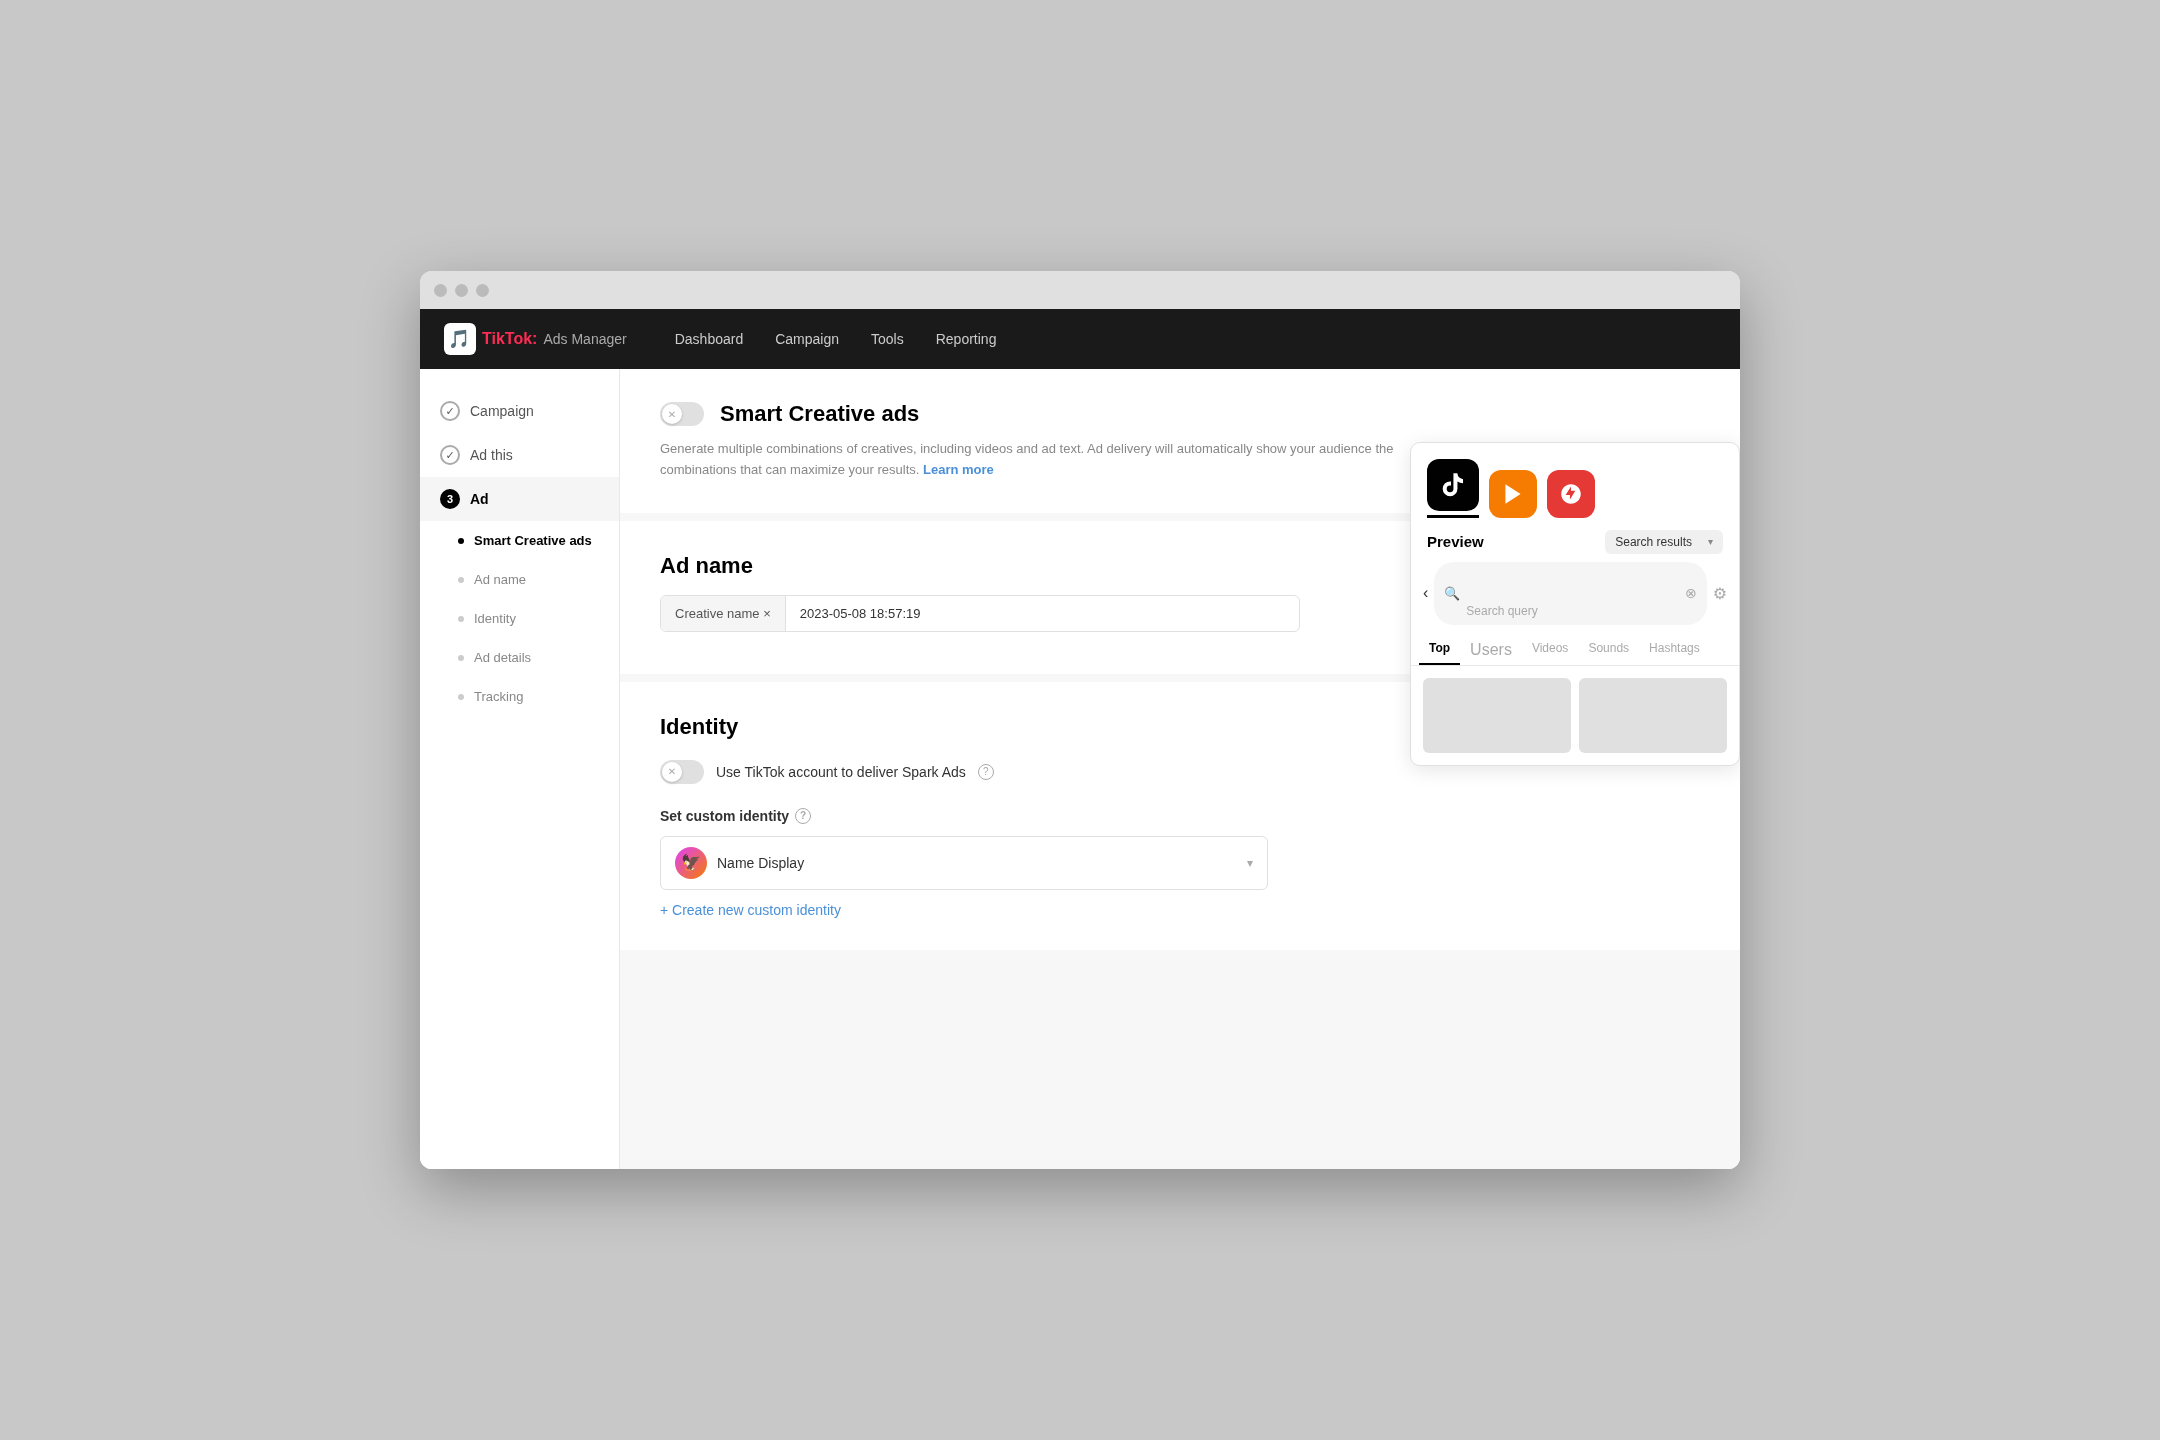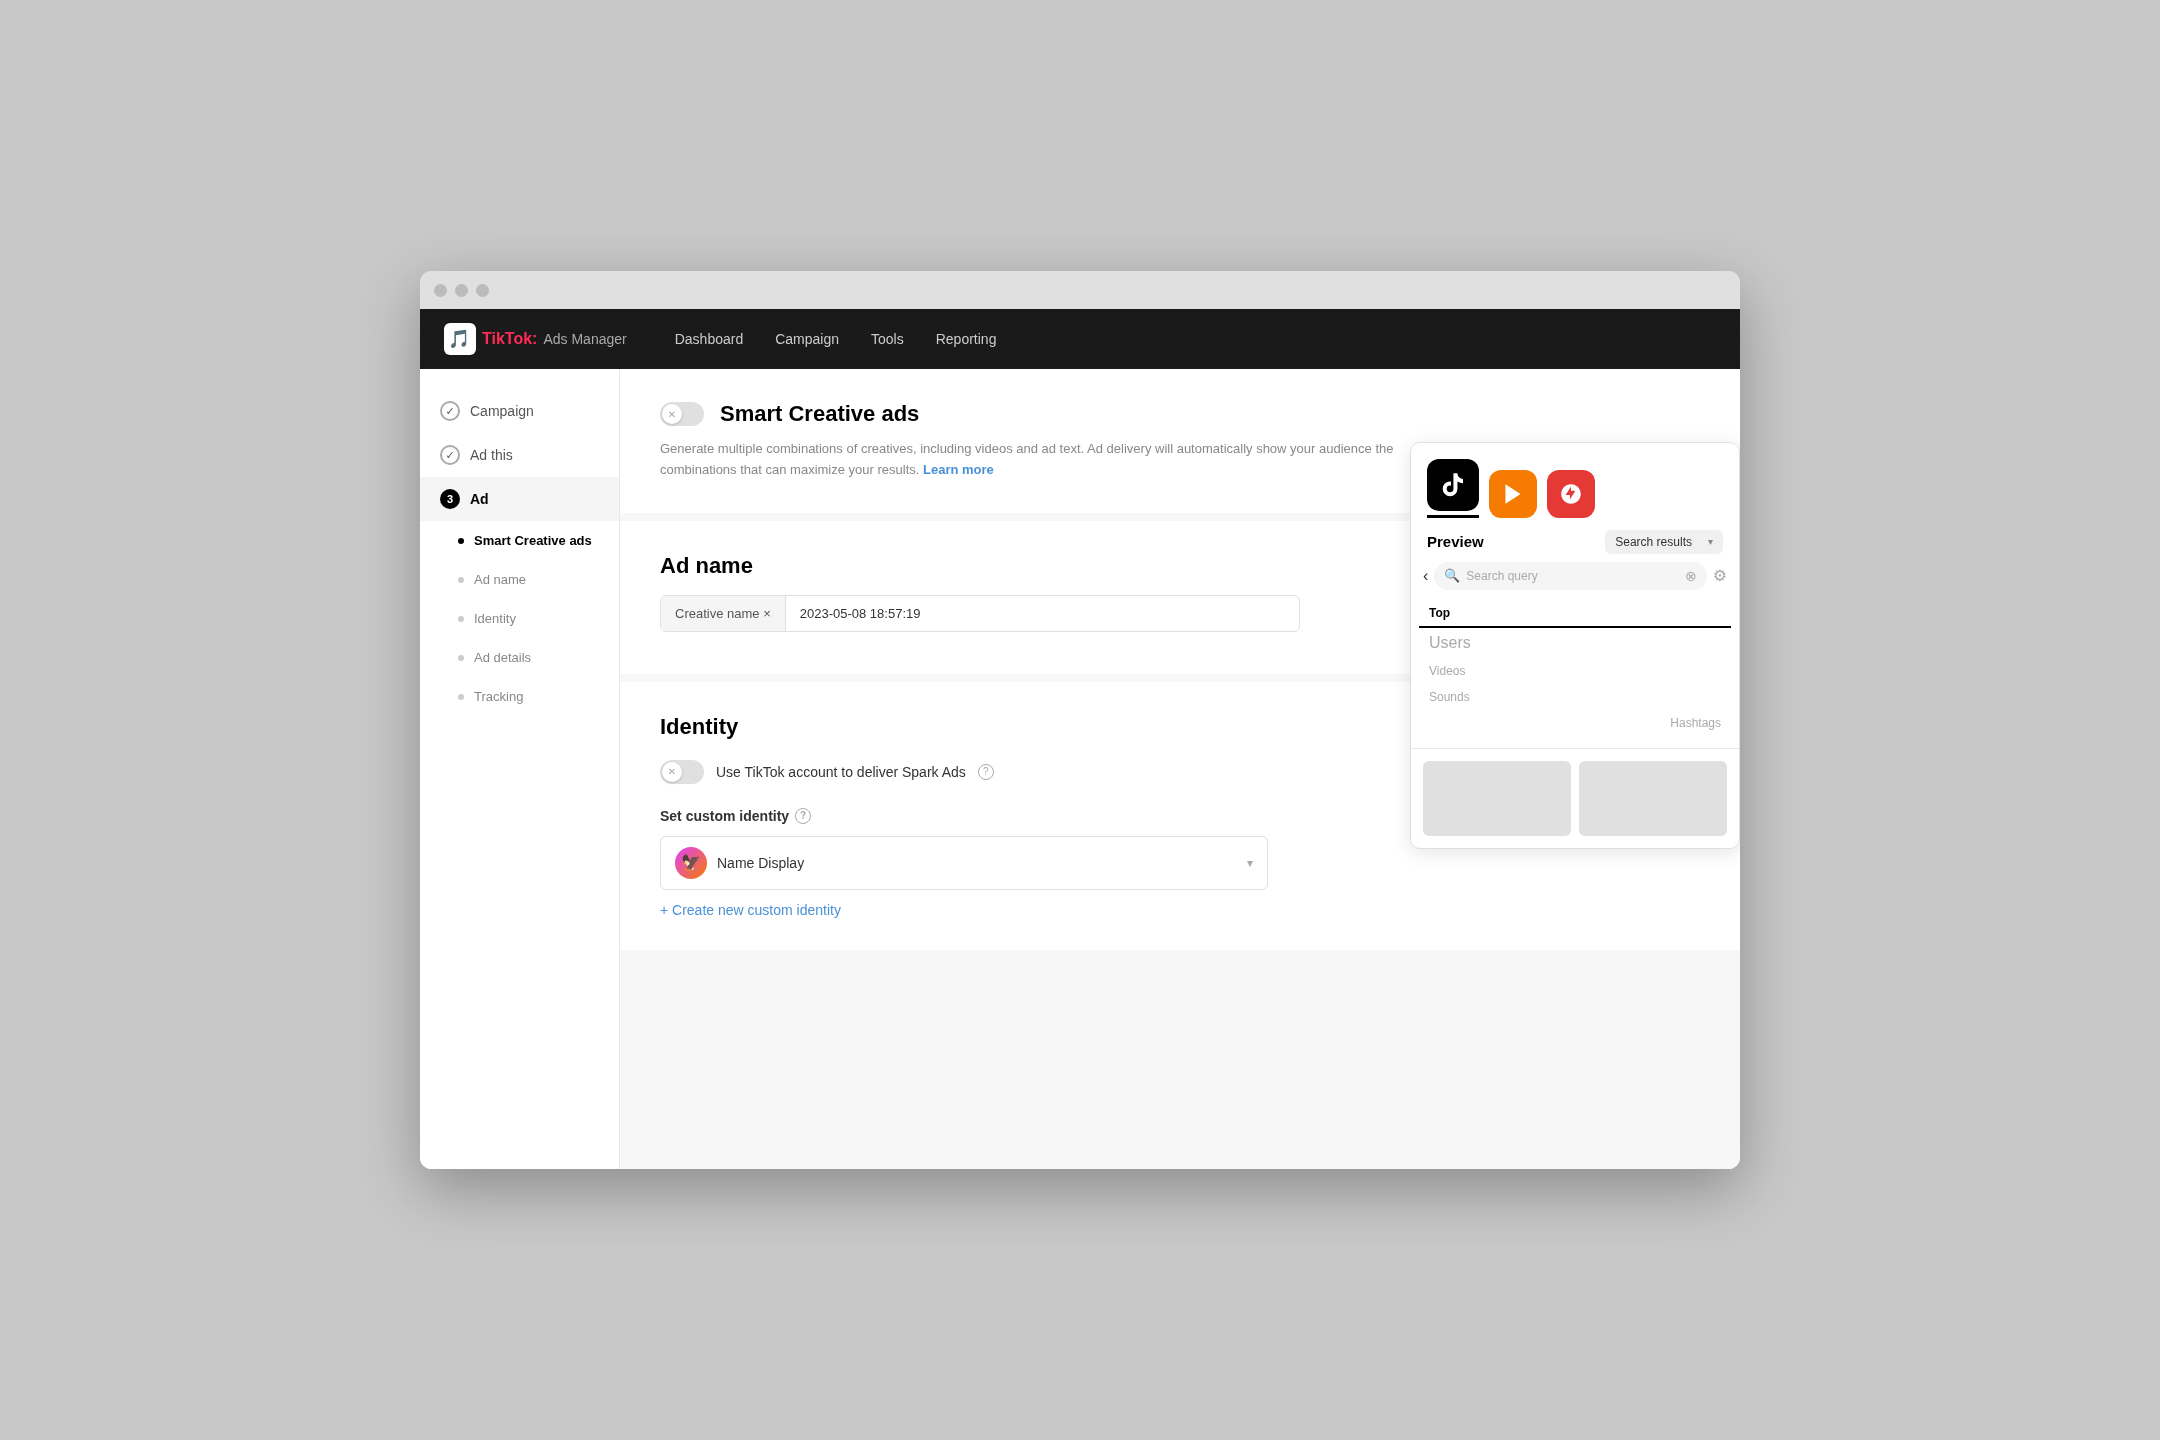--- a/index.html
+++ b/index.html
@@ -447,27 +447,27 @@
             <div style="display:flex; align-items:center; gap:16px; background:#f0f0f0; border-radius:6px; padding: 5px 10px; cursor:pointer;">
               <span style="font-size:12px; color:#333;">Search results</span>
               <span style="font-size:10px; color:#888;">▾</span>
             </div>
           </div>
 
           <div style="display:flex; align-items:center; gap:6px; padding: 0 12px 10px;">
             <span style="font-size:16px; color:#333; cursor:pointer;">‹</span>
             <div style="flex:1; background:#f5f5f5; border-radius:20px; padding: 7px 30px 7px 32px; position:relative; display:flex; align-items:center;">
               <span style="position:absolute; left:10px; color:#aaa; font-size:13px;">🔍</span>
-              <span style="font-size:12px; color:#aaa;">Search query</span>
+              <span style="font-size:12px; color:#aaa;margin-top:35px;">Search query</span>
               <span style="position:absolute; right:10px; color:#aaa; font-size:14px; cursor:pointer;">⊗</span>
             </div>
             <span style="font-size:16px; color:#aaa; cursor:pointer;">⚙</span>
           </div>
 
-          <div style="display:flex; padding: 0 8px 12px; border-bottom: 1px solid #e8e8e8; flex-direction: column;">
+          <div style="display:flex; padding: 0 8px 0; border-bottom: 1px solid #e8e8e8;">
             <div style="padding: 6px 10px; font-size:12px; font-weight:700; color:#000; border-bottom:2px solid #000; cursor:pointer;">Top</div>
             <div style="padding: 6px 10px; font-size:16px; color:#aaa; cursor:pointer;">Users</div>
             <div style="padding: 6px 10px; font-size:12px; color:#aaa; cursor:pointer;">Videos</div>
             <div style="padding: 6px 10px; font-size:12px; color:#aaa; cursor:pointer;">Sounds</div>
             <div style="padding: 6px 10px; font-size:12px; color:#aaa; cursor:pointer;text-align:right;">Hashtags</div>
           </div>
 
           <div style="display:grid; grid-template-columns:1fr 1fr; gap:8px; padding:12px;">
             <div style="height:75px; background:#e0e0e0; border-radius:6px;"></div>
             <div style="height:75px; background:#e0e0e0; border-radius:6px;"></div>

